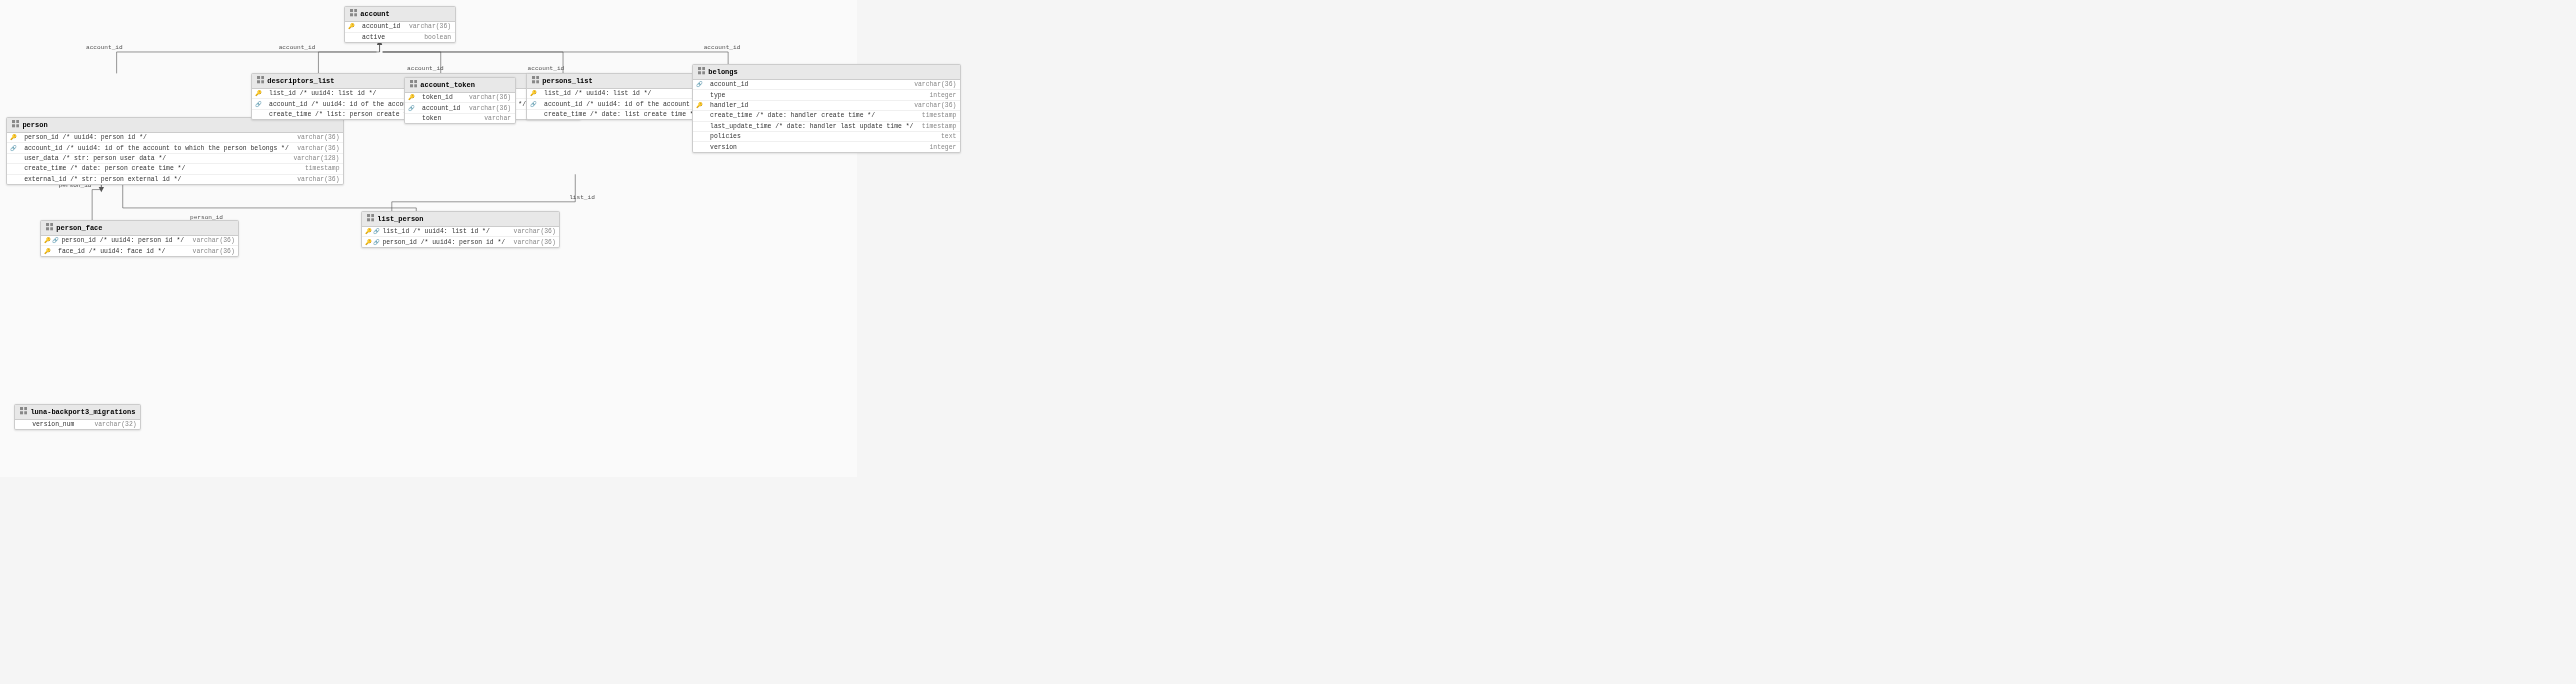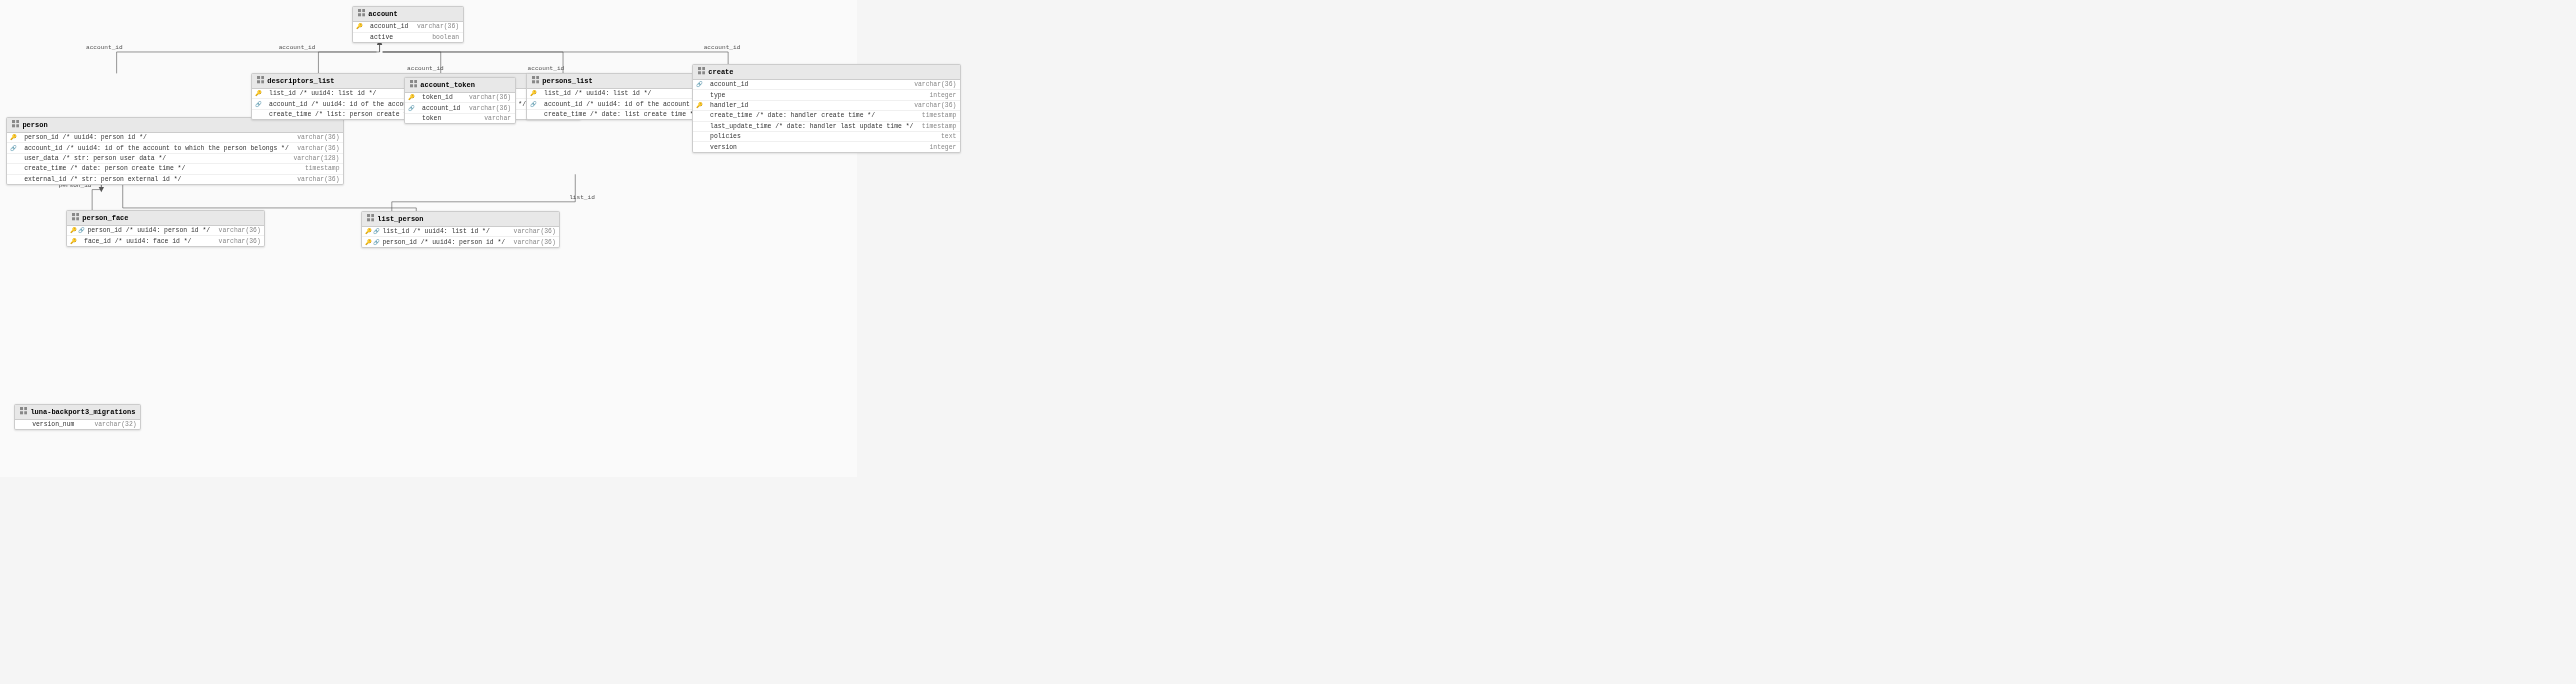--- a/index.html
+++ b/index.html
@@ -135,21 +135,21 @@
     <text x="930" y="325" font-size="10" fill="#555" font-family="Courier New">list_id</text>
 
     <line x1="680" y1="360" x2="680" y2="340" stroke="#555" stroke-width="1"></line>
     <line x1="680" y1="340" x2="200" y2="340" stroke="#555" stroke-width="1"></line>
     <line x1="200" y1="285" x2="200" y2="340" stroke="#555" stroke-width="1"></line>
     <text x="310" y="358" font-size="10" fill="#555" font-family="Courier New">person_id</text>
     <text x="615" y="358" font-size="10" fill="#555" font-family="Courier New">person_id</text>
   </svg>
 
   <div id="tables-container">
-      <div class="table-box" style="left: 352px; top: 6.1px;">
+      <div class="table-box" style="left: 344px; top: 6.1px;">
         <div class="table-header">
           <span><svg viewBox="0 0 12 12" fill="none" xmlns="http://www.w3.org/2000/svg" width="7.3" height="7.3">
     <rect x="0" y="0" width="5" height="5" fill="#888"></rect>
     <rect x="7" y="0" width="5" height="5" fill="#888"></rect>
     <rect x="0" y="7" width="5" height="5" fill="#888"></rect>
     <rect x="7" y="7" width="5" height="5" fill="#888"></rect>
   </svg></span>
           <span>account</span>
         </div>
         <div class="table-rows">
@@ -320,21 +320,21 @@
         </div>
       </div>
       <div class="table-box" style="left: 692px; top: 64px;">
         <div class="table-header">
           <span><svg viewBox="0 0 12 12" fill="none" xmlns="http://www.w3.org/2000/svg" width="7.3" height="7.3">
     <rect x="0" y="0" width="5" height="5" fill="#888"></rect>
     <rect x="7" y="0" width="5" height="5" fill="#888"></rect>
     <rect x="0" y="7" width="5" height="5" fill="#888"></rect>
     <rect x="7" y="7" width="5" height="5" fill="#888"></rect>
   </svg></span>
-          <span>create</span>
+          <span>belongs</span>
         </div>
         <div class="table-rows">
           <div class="table-row">
             <div class="row-icons">
               <span class="fk-badge">🔗</span>
             </div>
             <span class="col-name">account_id</span>
             <span class="col-type">varchar(36)</span>
           </div>
           <div class="table-row">
@@ -374,21 +374,21 @@
           </div>
           <div class="table-row">
             <div class="row-icons">
               <span style="width: 6.1px;"></span>
             </div>
             <span class="col-name">version</span>
             <span class="col-type">integer</span>
           </div>
         </div>
       </div>
-      <div class="table-box" style="left: 40px; top: 210px; margin-left: 26px;">
+      <div class="table-box" style="left: 40px; top: 220px;">
         <div class="table-header">
           <span><svg viewBox="0 0 12 12" fill="none" xmlns="http://www.w3.org/2000/svg" width="7.3" height="7.3">
     <rect x="0" y="0" width="5" height="5" fill="#888"></rect>
     <rect x="7" y="0" width="5" height="5" fill="#888"></rect>
     <rect x="0" y="7" width="5" height="5" fill="#888"></rect>
     <rect x="7" y="7" width="5" height="5" fill="#888"></rect>
   </svg></span>
           <span>person_face</span>
         </div>
         <div class="table-rows">

